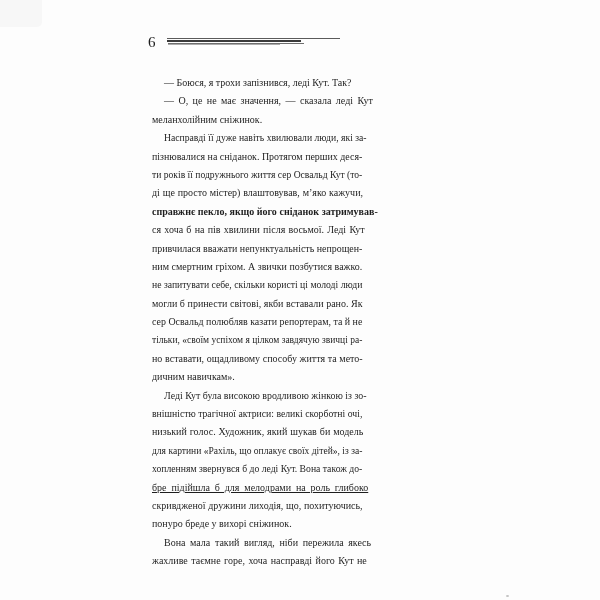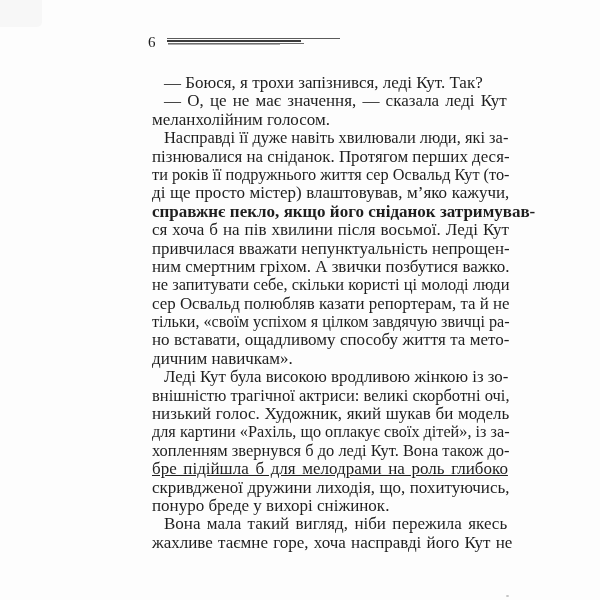--- a/index.html
+++ b/index.html
@@ -38,21 +38,21 @@
   .orn { position: absolute; }
   .orn1 { left: 167px; top: 37.6px; width: 173px; height: 1.3px; background: #5a5a5a; }
   .orn2 { left: 167px; top: 39.6px; width: 134px; height: 2.4px; background: #3a3a3a; }
   .orn3 { left: 168px; top: 42.5px; width: 136px; height: 1.2px; background: #6e6e6e; }
   .orn4 { left: 168px; top: 44.4px; width: 112px; height: 1px;   background: #ababab; }
   .page-text {
     position: absolute;
     left: 152px;
     top: 74px;
     width: 326px;
-    font-size: 17px;
+    font-size: 10px;
   }
   .para { margin: 0; padding: 0; }
   .line {
     height: 18.4px;
     line-height: 18.4px;
     white-space: nowrap;
     overflow: visible;
   }
   .line.indent { padding-left: 12px; }
   .lt {
@@ -86,32 +86,33 @@
       <div class="orn orn4"></div>
     </div>
   </header>
 
   <main class="page-text">
       <div class="para">
         <div class="line indent"><span class="lt">— Боюся, я трохи запізнився, леді Кут. Так?</span></div>
       </div>
       <div class="para">
         <div class="line indent"><span class="lt" style="word-spacing: 1.93403px;">— О, це не має значення, — сказала леді Кут</span></div>
-        <div class="line"><span class="lt">меланхолійним голосом.</span></div>
+        <div class="line"><span class="lt">меланхолійним сніжинок.</span></div>
       </div>
       <div class="para">
         <div class="line indent"><span class="lt" style="transform: scaleX(0.966851);">Насправді її дуже навіть хвилювали люди, які за-</span></div>
         <div class="line"><span class="lt" style="transform: scaleX(0.994898);">пізнювалися на сніданок. Протягом перших деся-</span></div>
         <div class="line"><span class="lt" style="transform: scaleX(0.959176);">ти років її подружнього життя сер Освальд Кут (то-</span></div>
         <div class="line"><span class="lt" style="word-spacing: 0.315104px;">ді ще просто містер) влаштовував, м’яко кажучи,</span></div>
         <div class="line"><span class="lt" style="word-spacing: 0.128125px; font-weight: bold;">справжнє пекло, якщо його сніданок затримував-</span></div>
         <div class="line"><span class="lt" style="word-spacing: 0.734375px;">ся хоча б на пів хвилини після восьмої. Леді Кут</span></div>
         <div class="line"><span class="lt" style="transform: scaleX(0.992909);">привчилася вважати непунктуальність непрощен-</span></div>
         <div class="line"><span class="lt" style="transform: scaleX(0.998278);">ним смертним гріхом. А звички позбутися важко.</span></div>
         <div class="line"><span class="lt" style="transform: scaleX(0.967942);">не запитувати себе, скільки користі ці молоді люди</span></div>
+        <div class="line"><span class="lt" style="word-spacing: 0.0959821px;">могли б принести світові, якби вставали рано. Як</span></div>
         <div class="line"><span class="lt" style="transform: scaleX(0.994187);">сер Освальд полюбляв казати репортерам, та й не</span></div>
         <div class="line"><span class="lt" style="transform: scaleX(0.948924);">тільки, «своїм успіхом я цілком завдячую звичці ра-</span></div>
         <div class="line"><span class="lt" style="word-spacing: 0.171875px;">но вставати, ощадливому способу життя та мето-</span></div>
         <div class="line"><span class="lt">дичним навичкам».</span></div>
       </div>
       <div class="para">
         <div class="line indent"><span class="lt" style="transform: scaleX(0.990585);">Леді Кут була високою вродливою жінкою із зо-</span></div>
         <div class="line"><span class="lt" style="transform: scaleX(0.971956);">внішністю трагічної актриси: великі скорботні очі,</span></div>
         <div class="line"><span class="lt" style="word-spacing: 0.473958px;">низький голос. Художник, який шукав би модель</span></div>
         <div class="line"><span class="lt" style="transform: scaleX(0.954787);">для картини «Рахіль, що оплакує своїх дітей», із за-</span></div>

